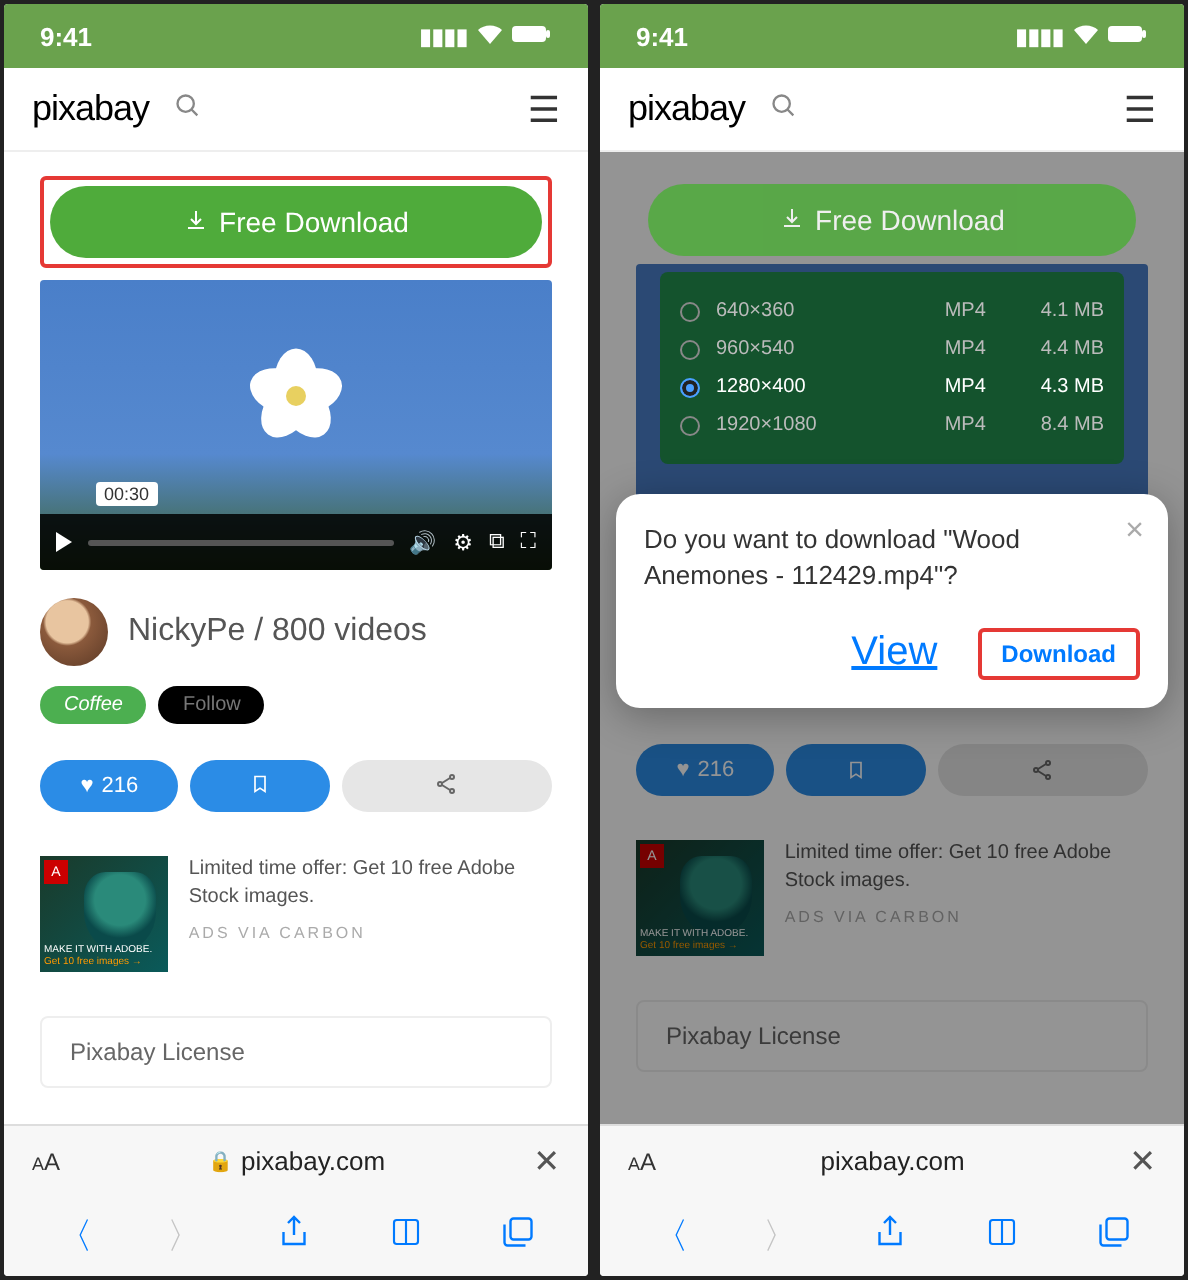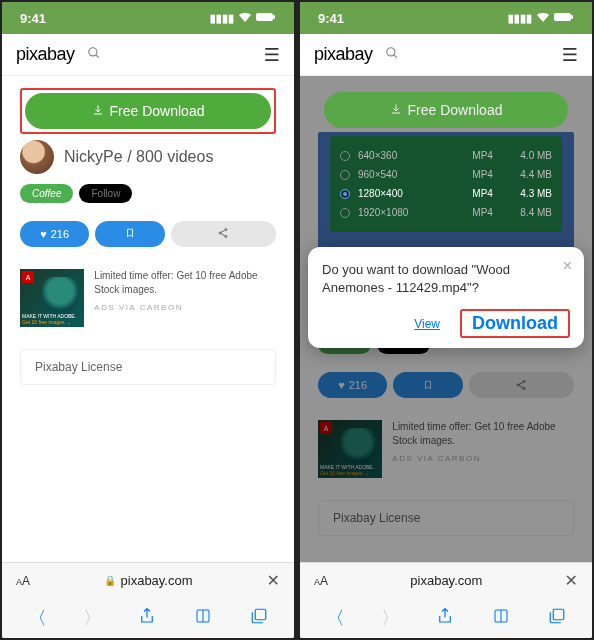--- a/index.html
+++ b/index.html
@@ -49,23 +49,23 @@
   .overlay { position: absolute; top: 74px; left: 0; right: 0; bottom: 76px; background: rgba(0,0,0,0.42); }
   .res-list { position: absolute; top: 122px; left: 30px; right: 30px; background: #14532d; border-radius: 4px; padding: 10px; font-size: 10px; color: #bbb; }
   .res-row { display: flex; align-items: center; gap: 8px; padding: 4px 0; }
   .radio { width: 10px; height: 10px; border: 1px solid #888; border-radius: 50%; flex-shrink: 0; }
   .radio.sel { background: #4aa0ff; border-color: #4aa0ff; box-shadow: inset 0 0 0 2px #222; }
   .res-dim { flex: 1; }
   .dialog { position: absolute; left: 8px; right: 8px; top: 245px; background: #fff; border-radius: 12px; padding: 14px 14px 10px; box-shadow: 0 4px 20px rgba(0,0,0,0.3); }
   .dlg-txt { font-size: 13px; color: #333; padding-right: 18px; margin-bottom: 12px; line-height: 1.4; }
   .dlg-close { position: absolute; top: 10px; right: 12px; color: #aaa; font-size: 16px; }
   .dlg-actions { display: flex; justify-content: flex-end; gap: 10px; align-items: center; }
-  .dlg-view { color: #007aff; font-size: 12px; padding: 6px 10px; text-decoration: underline; }
+  .dlg-view { color: #007aff; font-size: 20px; padding: 6px 10px; text-decoration: underline; }
   .dlg-dl-wrap { border: 2.5px solid #e53935; border-radius: 3px; padding: 2px; }
-  .dlg-dl { color: #007aff; font-size: 18px; font-weight: 600; padding: 4px 8px; }
+  .dlg-dl { color: #007aff; font-size: 12px; font-weight: 600; padding: 4px 8px; }
   .ad-badge { position:absolute; top:2px; left:2px; width:12px; height:12px; background:#c00; color:#fff; font-size:7px; display:flex; align-items:center; justify-content:center; }
   .ad-bottom { position:absolute; bottom:2px; left:2px; right:2px; font-size:5px; line-height:1.1; }
   .ad-bottom .orange { color:#f90; }
 </style>
 </head>
 <body>
 
 <div class="phone">
   <div class="statusbar">
     <span>9:41</span>
@@ -101,20 +101,39 @@
       <button class="dl-btn">
         <span>
           <svg width="12" height="12" viewBox="0 0 24 24" fill="none" stroke="#fff" stroke-width="2">
               <path d="M12 3v12M7 11l5 5 5-5M4 20h16"></path>
             </svg>
         </span>
         <span>Free Download</span>
       </button>
     </div>
 
+    <div class="video-box">
+      <div class="flower">
+        <div class="petal" style="transform:translate(-50%,-85%) rotate(0deg)"></div>
+        <div class="petal" style="transform:translate(-50%,-85%) rotate(72deg)"></div>
+        <div class="petal" style="transform:translate(-50%,-85%) rotate(144deg)"></div>
+        <div class="petal" style="transform:translate(-50%,-85%) rotate(216deg)"></div>
+        <div class="petal" style="transform:translate(-50%,-85%) rotate(288deg)"></div>
+        <div style="position:absolute;top:50%;left:50%;width:10px;height:10px;background:#e8d060;border-radius:50%;transform:translate(-50%,-50%)"></div>
+      </div>
+      <span class="time-badge">00:30</span>
+      <div class="vctrl">
+        <div class="play-tri"></div>
+        <div class="progress"></div>
+        <span>🔊</span>
+        <span>⚙</span>
+        <span>⧉</span>
+        <span>⛶</span>
+      </div>
+    </div>
 
     <div class="user-row">
       <div class="avatar"></div>
       <span class="user-txt">NickyPe / 800 videos</span>
     </div>
 
     <div class="tag-row">
       <span class="tag green">Coffee</span>
       <span class="tag">Follow</span>
     </div>
@@ -283,21 +302,21 @@
         </svg>
     </span>
     <span>Free Download</span>
   </button>
 
   <div class="res-list" style="top:134px">
     <div class="res-row">
       <span class="radio"></span>
       <span class="res-dim">640×360</span>
       <span style="width:40px">MP4</span>
-      <span>4.0 MB</span>
+      <span>4.1 MB</span>
     </div>
     <div class="res-row">
       <span class="radio"></span>
       <span class="res-dim">960×540</span>
       <span style="width:40px">MP4</span>
       <span>4.4 MB</span>
     </div>
     <div class="res-row">
       <span class="radio sel"></span>
       <span class="res-dim" style="color:#fff">1280×400</span>

